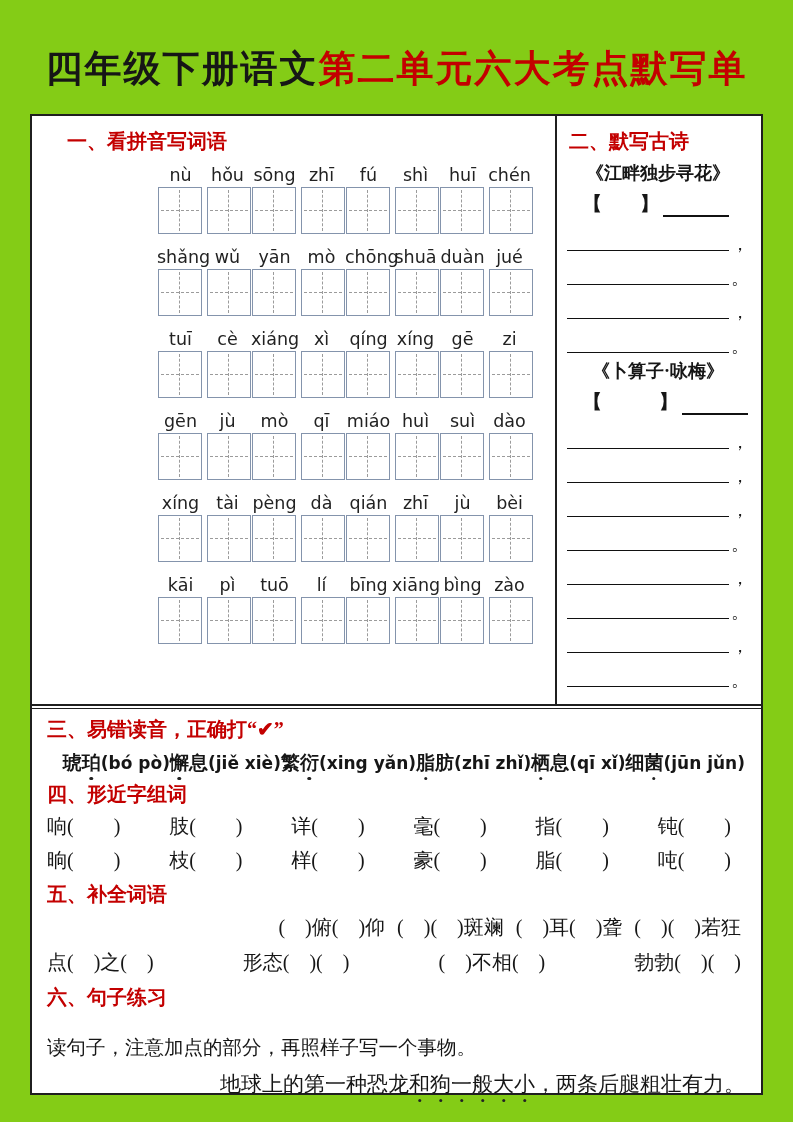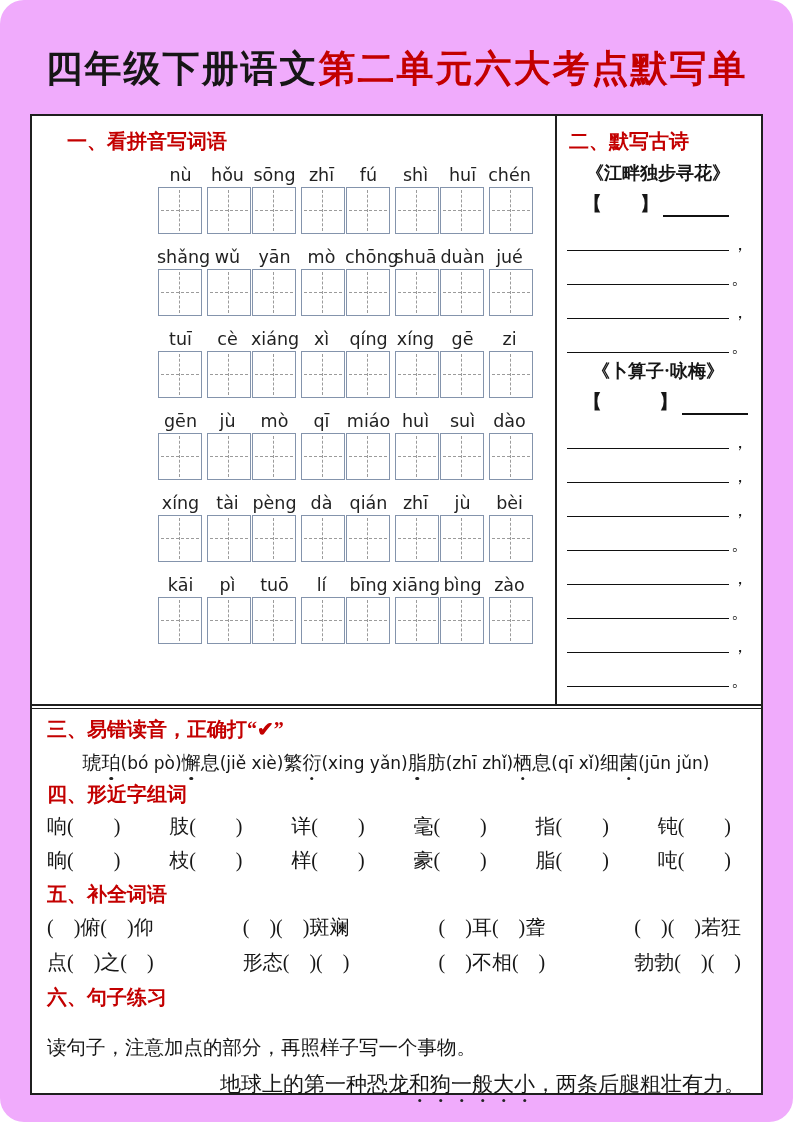--- a/index.html
+++ b/index.html
@@ -1,17 +1,17 @@
 <!DOCTYPE html>
 <html><head>
 <meta charset="utf-8">
 <style>
   html,body{margin:0;padding:0;background:#fff;}
-  .page{position:relative;width:793px;height:1122px;background:#f0abfc;overflow:hidden;
-        font-family:"Liberation Serif","DejaVu Serif",serif;color:#161616;border-radius:24px;}
+  .page{position:relative;width:793px;height:1122px;background:#84cc16;overflow:hidden;
+        font-family:"Liberation Serif","DejaVu Serif",serif;color:#161616;}
   .title{position:absolute;top:44px;left:0;right:0;text-align:center;
          font-size:37px;font-weight:bold;letter-spacing:2px;white-space:nowrap;}
   .title .red{color:#c30000;}
   .main-box{position:absolute;left:30px;top:114px;width:733px;height:981px;
             border:2.5px solid #1f1f1f;box-sizing:border-box;background:#fff;}
   .top{display:flex;height:588px;}
   .left-col{width:523px;box-sizing:border-box;padding:10px 22px 0 33px;}
   .right-col{flex:1;border-left:2.2px solid #1f1f1f;box-sizing:border-box;
              padding:8px 10px 16px 8px;}
   .sec-heading{color:#c30000;font-weight:bold;font-size:20px;}
@@ -34,30 +34,30 @@
   .author-line{display:flex;align-items:flex-end;margin:3px 0 0 18px;font-size:19px;
                font-weight:bold;height:28px;}
   .author-rule{width:66px;border-bottom:2px solid #111;height:16px;margin-left:4px;}
   .poem-line{display:flex;align-items:flex-end;height:34px;padding:0 2px;}
   .rule{flex:1;border-bottom:1.8px solid #111;height:0;}
   .punct{font-size:18px;line-height:13px;margin-left:2px;}
   .hdivider{height:5px;border-top:2.2px solid #1f1f1f;border-bottom:1.6px solid #1f1f1f;
             box-sizing:border-box;}
   .bottom{padding:2px 16px 0 15px;box-sizing:border-box;}
   .bottom .sec-heading{margin:5px 0 3px 0;}
-  .pron-line{display:flex;justify-content:center;font-size:19px;margin:7px 0 4px;}
+  .pron-line{display:flex;justify-content:flex-end;font-size:19px;margin:7px 0 4px;font-weight:bold;}
   .pron-item{white-space:nowrap;}
   .ch{position:relative;display:inline-block;}
   .ch.dot::after{content:"";position:absolute;width:3.5px;height:3.5px;border-radius:50%;
                  background:#222;left:50%;transform:translateX(-50%);bottom:-4px;}
   .opts{font-family:"DejaVu Sans",sans-serif;font-size:17px;}
   .xjz-row{display:flex;justify-content:space-between;font-size:20px;margin:5px 0 7px;
            padding-right:14px;}
-  .bq-row{display:flex;justify-content:space-between;font-size:20px;margin:6px 0 8px;
-          padding-right:4px;}
+  .bq-row{display:flex;justify-content:flex-end;font-size:20px;margin:6px 0 8px;
+          padding-right:4px;gap:12px;}
   .bq-row.bq2{justify-content:space-between;gap:46px;}
   .instr{font-size:19.5px;margin:23px 0 9px;}
   .example{font-size:21px;text-align:right;}
   .answer-rule{margin:40px 6px 0 2px;border-top:1.8px solid #3a3a3a;
                border-bottom:1.2px solid #8a8a8a;height:3px;}
 </style>
 </head>
 <body>
 
 <div class="page">

